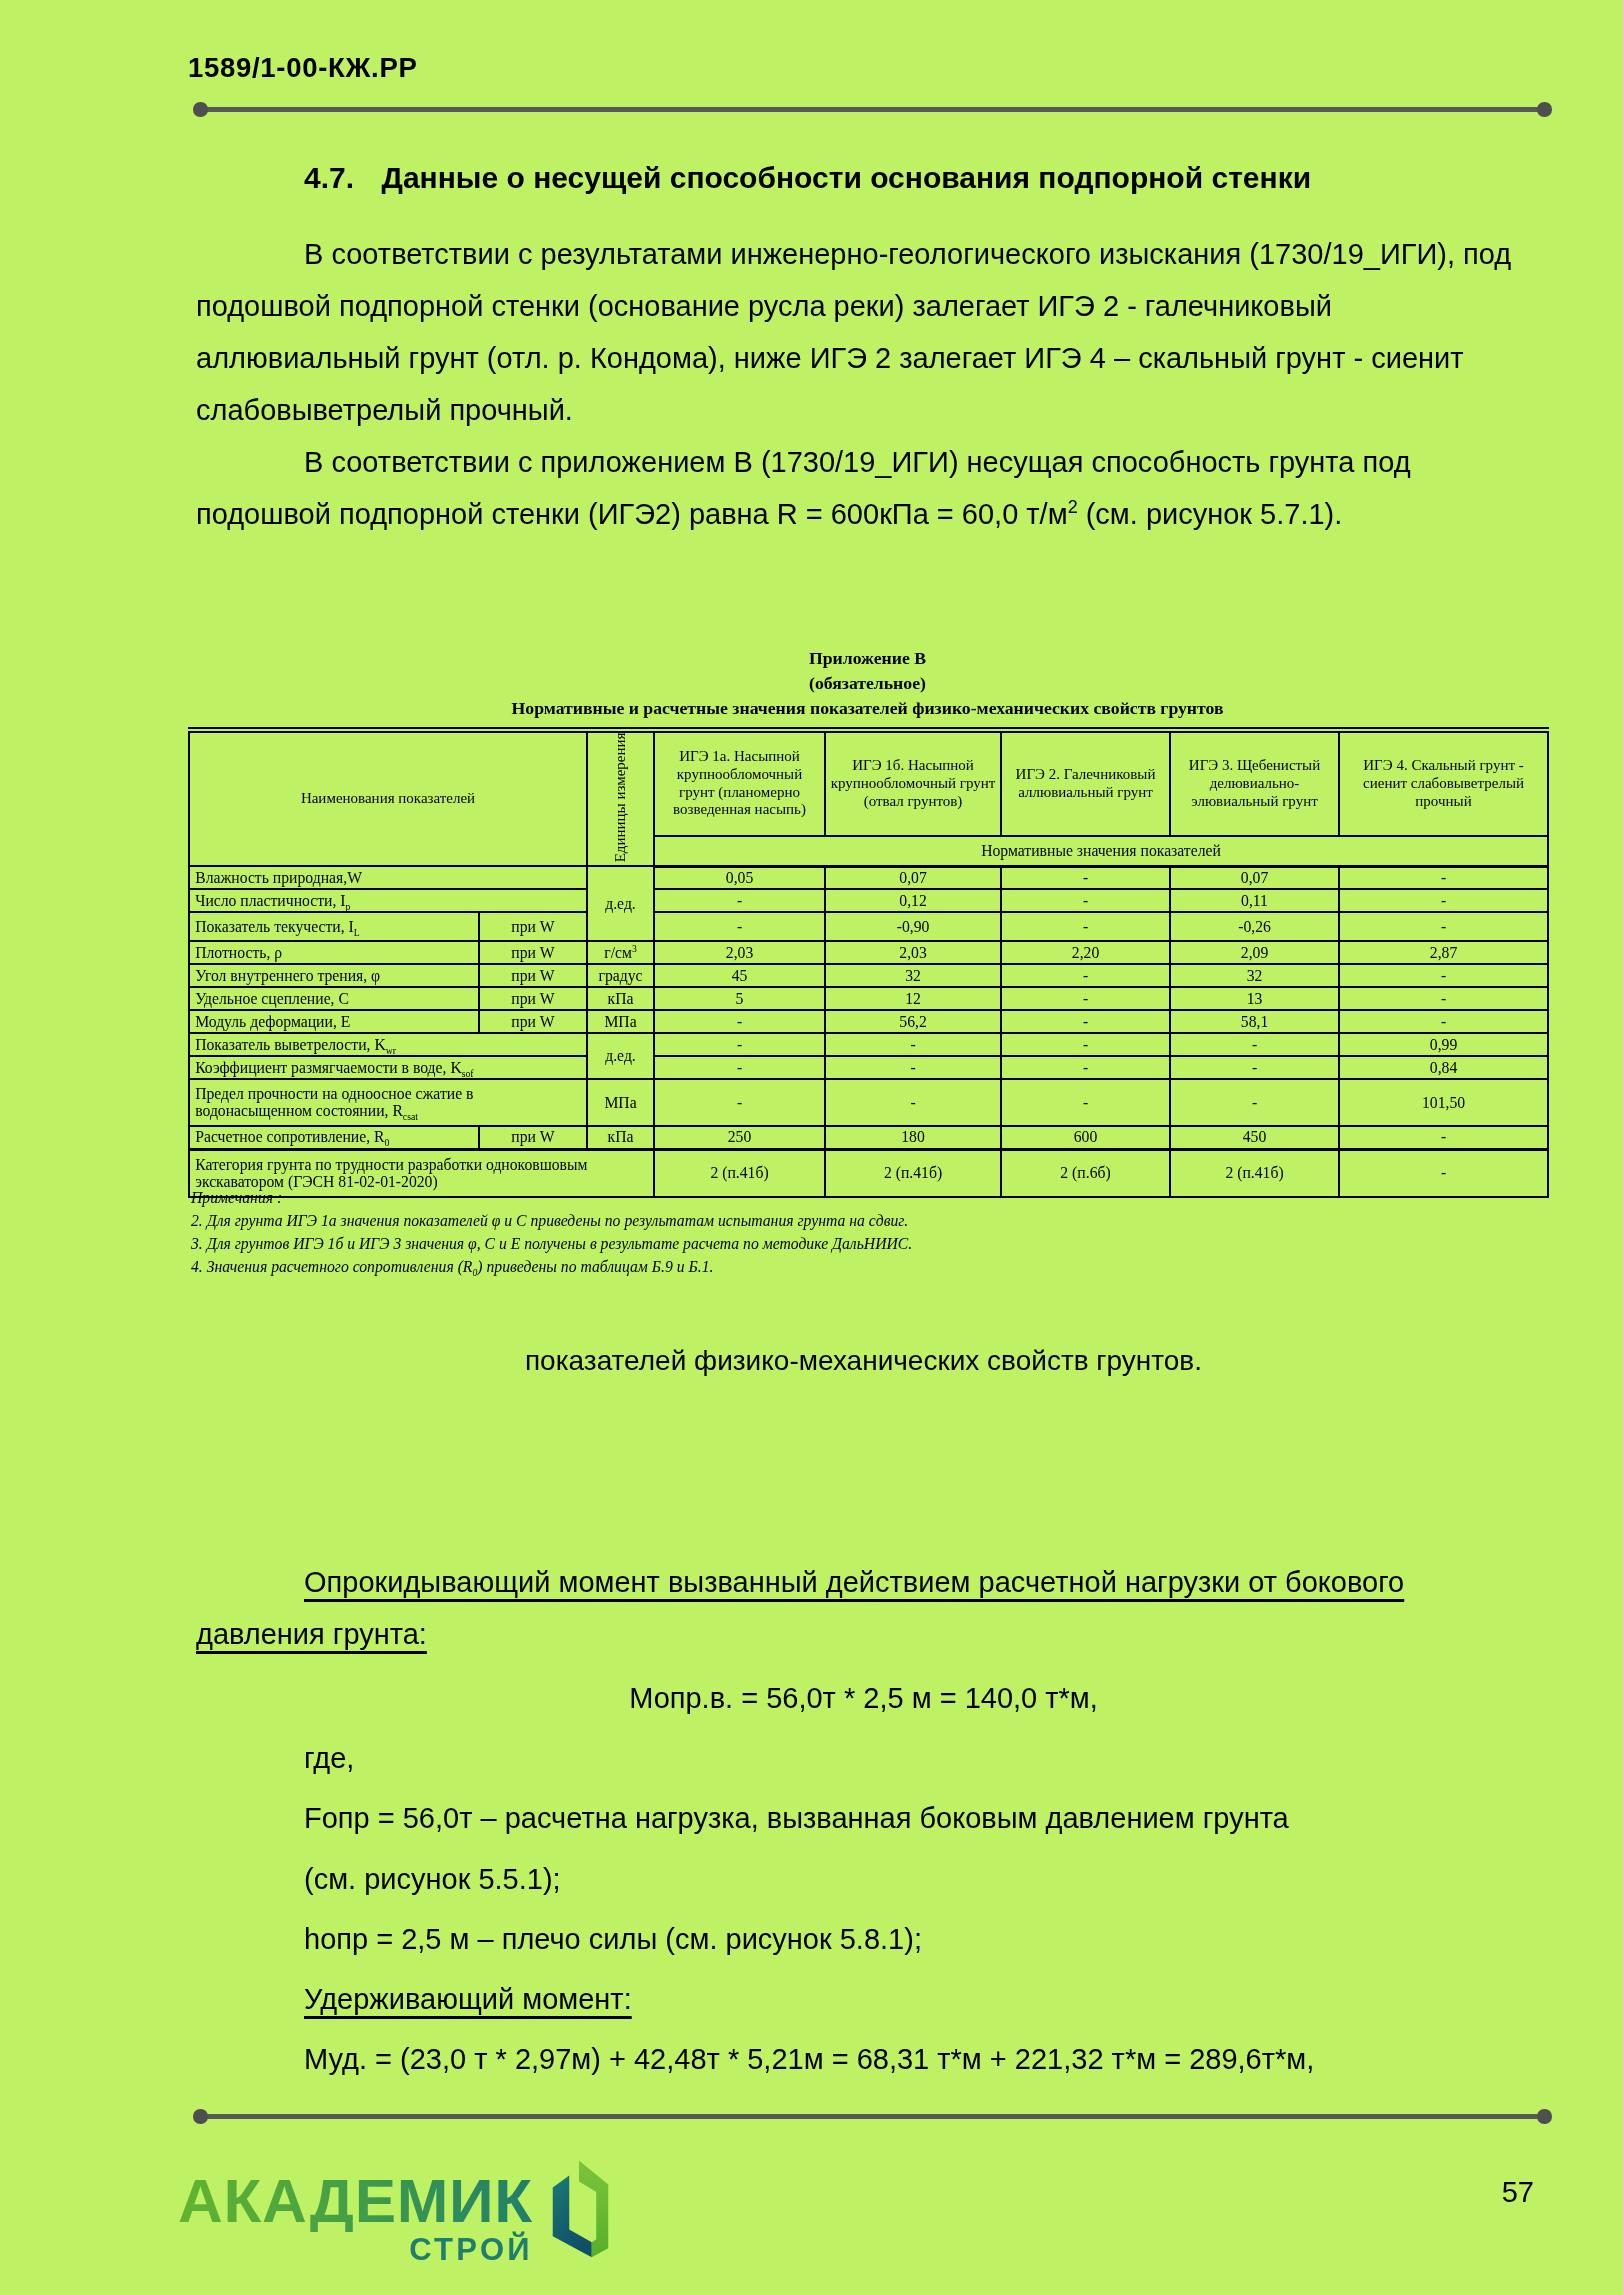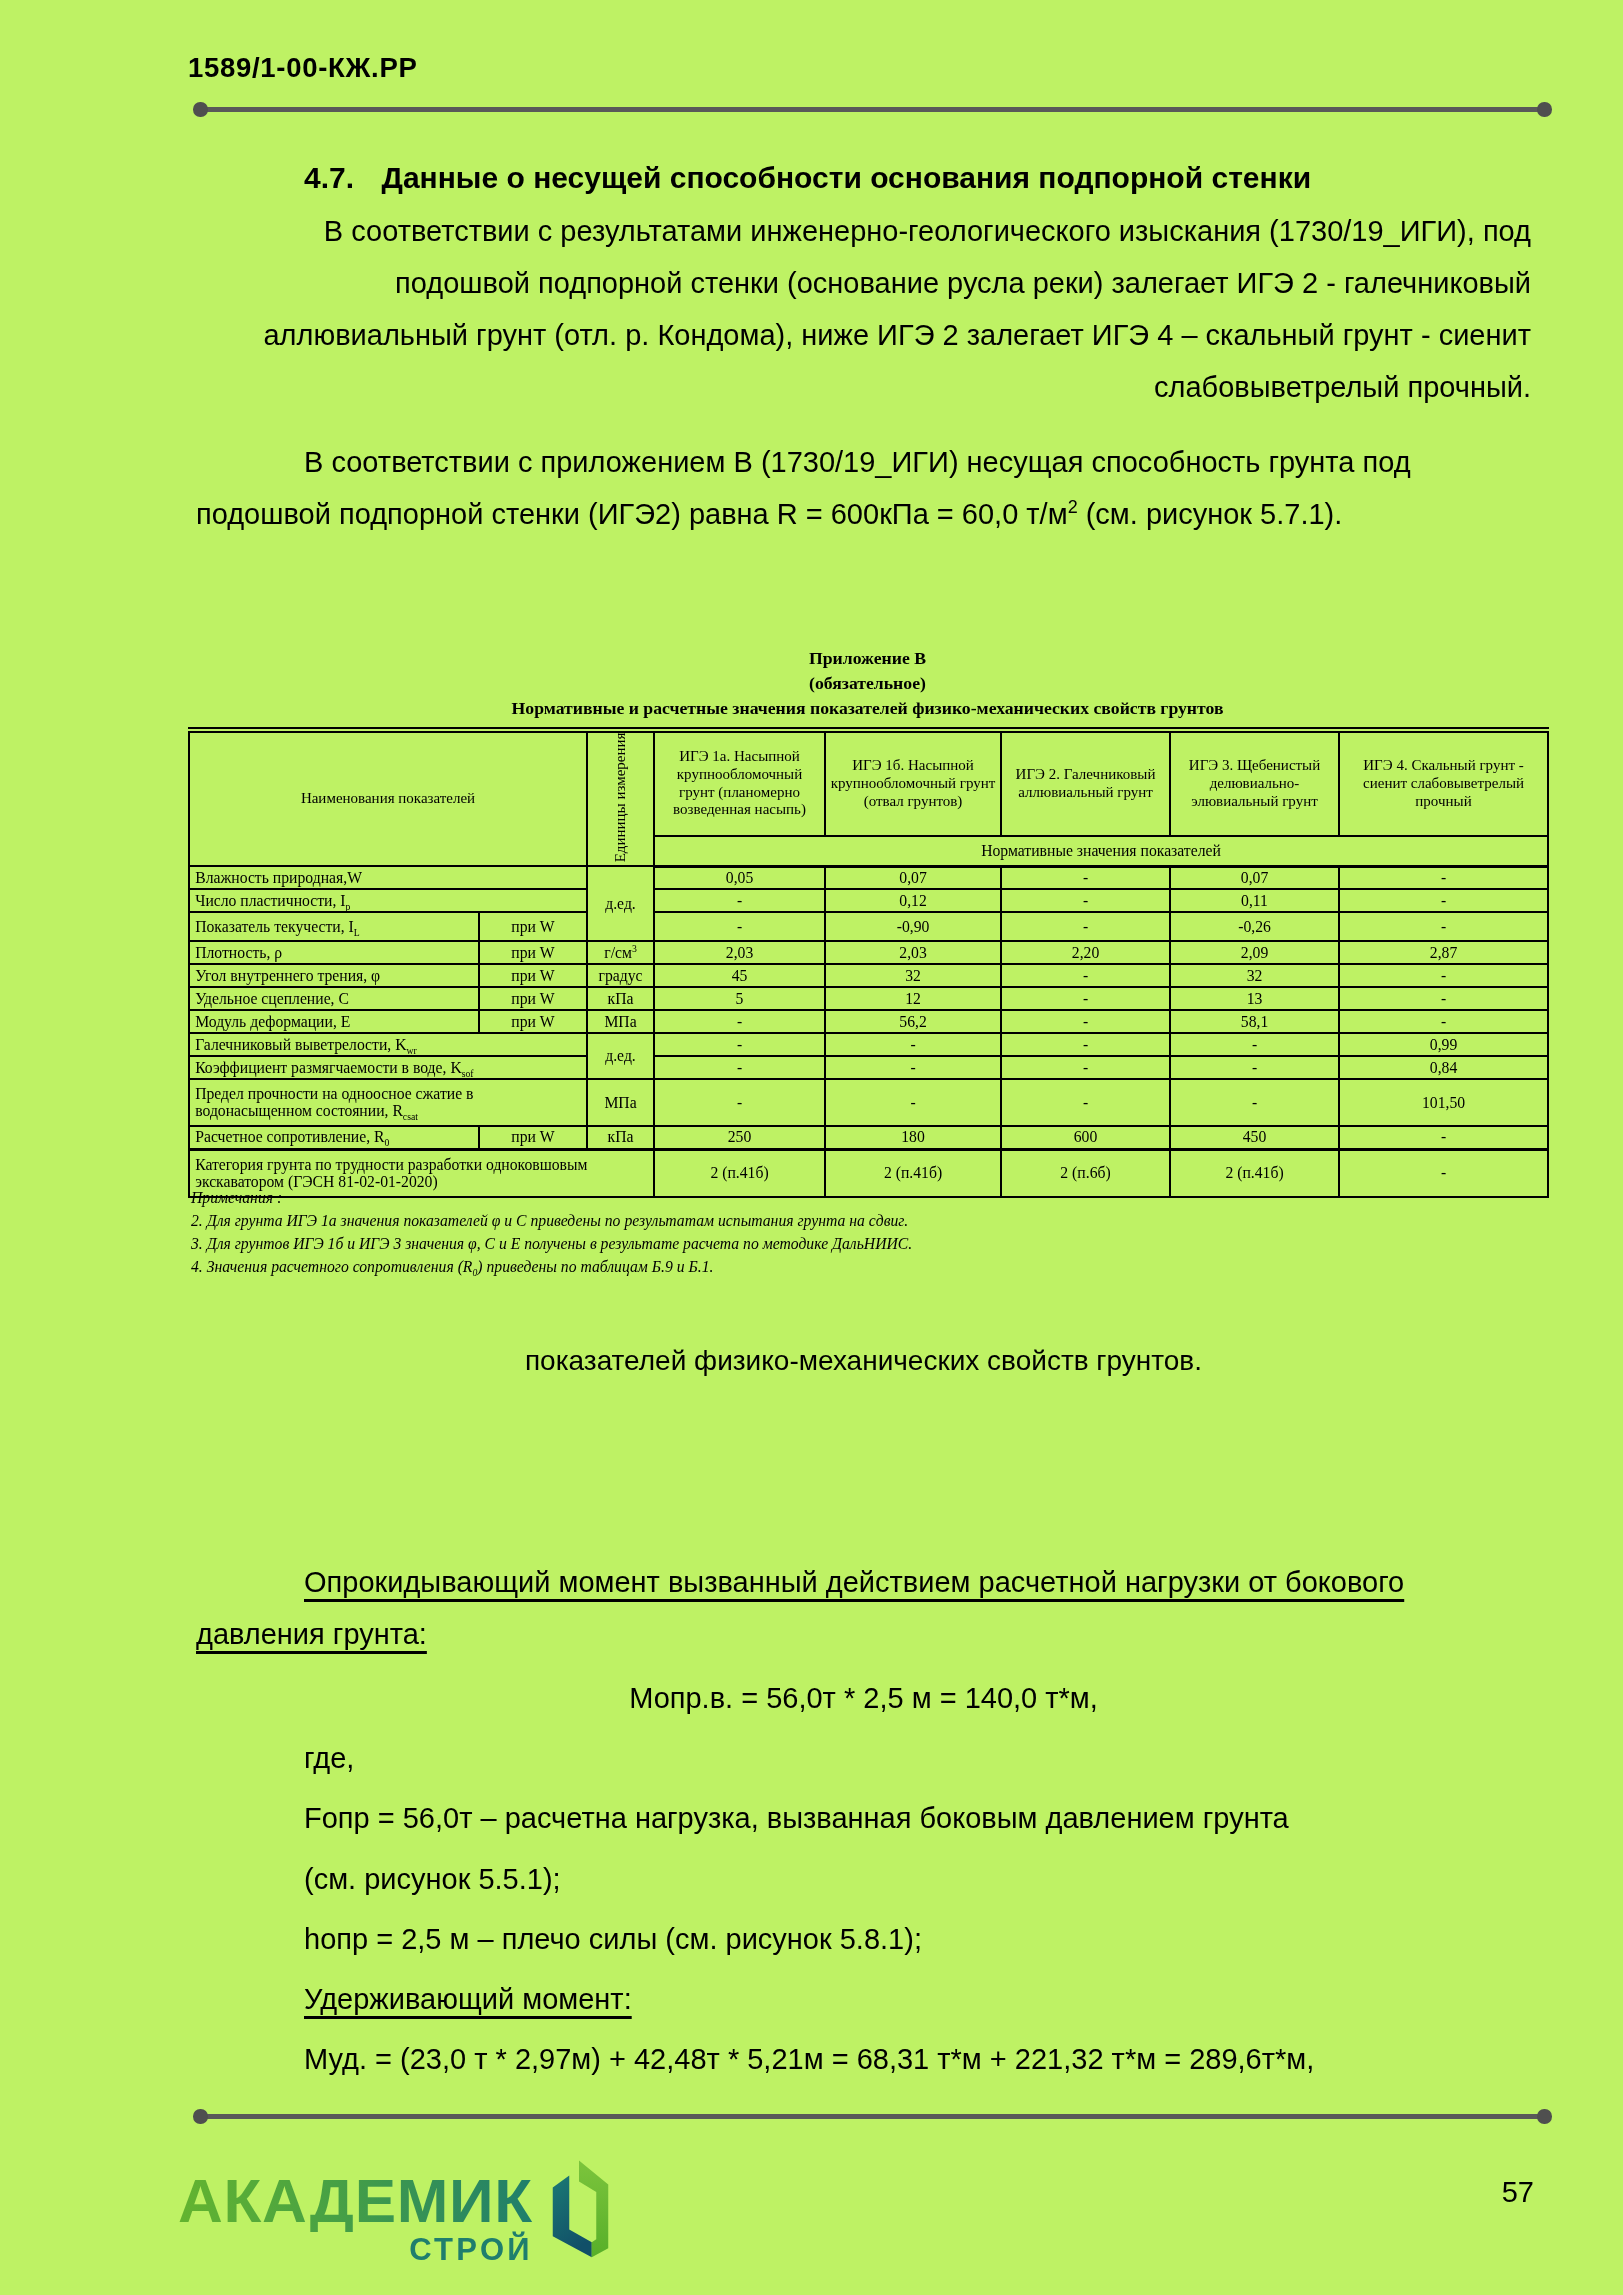--- a/index.html
+++ b/index.html
@@ -30,21 +30,21 @@
   
   .heading { left:196px; width:1335px; display:flex; gap:27.5px; font-size:30px; font-weight:bold; }
   .heading .hnum { margin-left:108px; }
   .h-47 { top:161px; }
   .h-48 { top:1490px; }
   .para {
     left:196px; width:1335px;
     font-size:29px; line-height:52px; text-align:left;
   }
   .indent { text-indent:108px; }
-  .p1 { top:205px;text-align:right; }
+  .p1 { top:228px; }
   .p2 { top:436px; }
   .p3 { top:547px; }
   sup { font-size:0.62em; vertical-align:super; line-height:0; }
   sub { font-size:0.62em; vertical-align:sub; line-height:0; }
 
   .underlined { text-decoration:underline; text-decoration-thickness:2.6px; text-underline-offset:6.5px; }
   .p-over { top:1556px; }
   .formula1 { top:1672px; text-align:center; }
   .p-where { top:1732px; }
   .p-f    { top:1792px; }
@@ -209,21 +209,21 @@
         <td class="cname"><span>Модуль деформации, Е</span></td>
         <td>при W</td>
         <td>МПа</td>
         <td>-</td>
         <td>56,2</td>
         <td>-</td>
         <td>58,1</td>
         <td>-</td>
       </tr>
       <tr class="r-std">
-        <td class="cname" colspan="2"><span>Галечниковый выветрелости, K</span><sub>wr</sub></td>
+        <td class="cname" colspan="2"><span>Показатель выветрелости, K</span><sub>wr</sub></td>
         <td rowspan="2">д.ед.</td>
         <td>-</td>
         <td>-</td>
         <td>-</td>
         <td>-</td>
         <td>0,99</td>
       </tr>
       <tr class="r-std">
         <td class="cname" colspan="2"><span>Коэффициент размягчаемости в воде, K</span><sub>sof</sub></td>
         <td>-</td>

